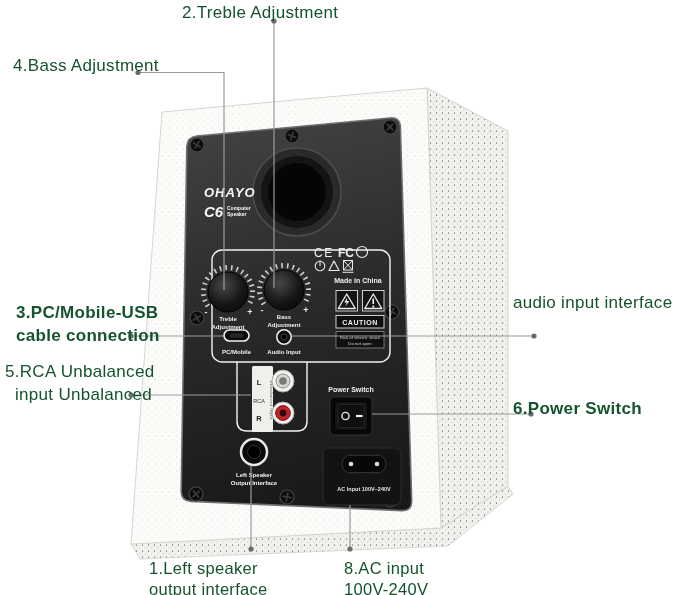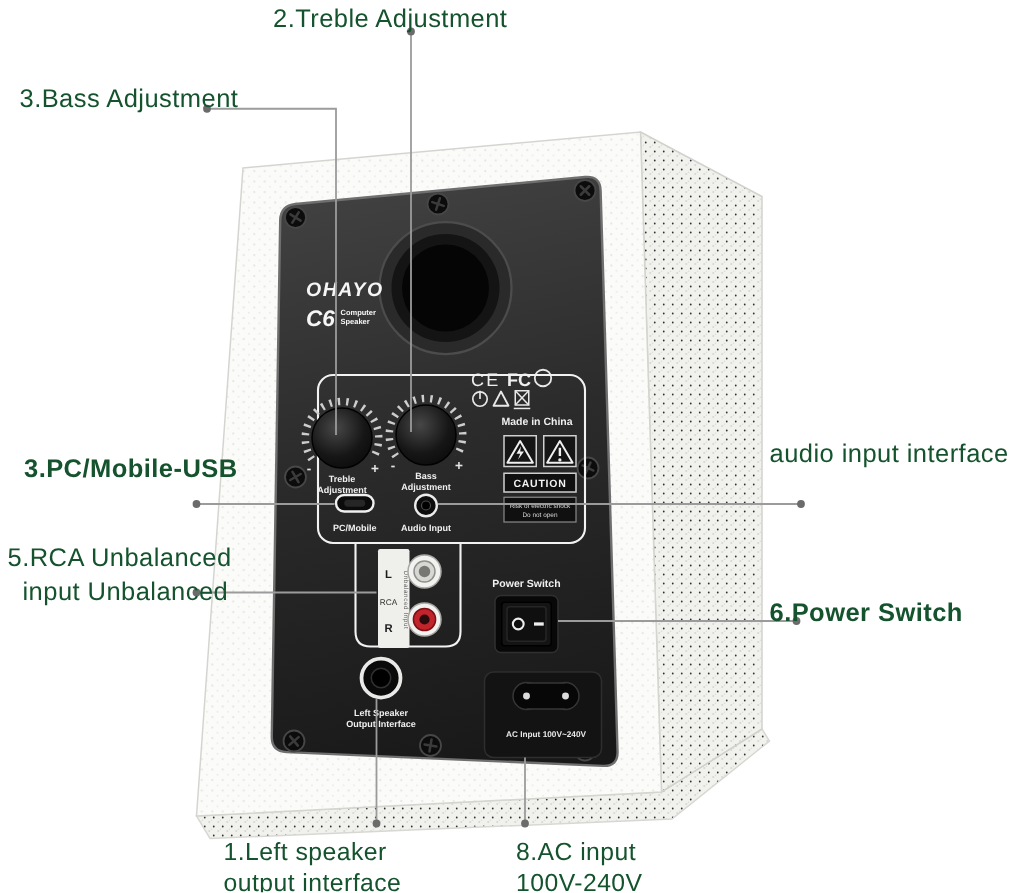--- a/index.html
+++ b/index.html
@@ -252,27 +252,28 @@
     <circle cx="131" cy="336" r="2.6"></circle>
     <circle cx="534" cy="336" r="2.6"></circle>
     <circle cx="131" cy="395" r="2.6"></circle>
     <circle cx="531" cy="414" r="2.6"></circle>
     <circle cx="251" cy="549" r="2.6"></circle>
     <circle cx="350" cy="549" r="2.6"></circle>
   </g>
 </svg>
 
 <div class="ann" style="left:13px;top:54px;">
-  <span class="ln">3.Bass Adjustment</span>
+  <span class="ln">4.Bass Adjustment</span>
 </div>
 <div class="ann" style="left:182px;top:1px;">
   <span class="ln">2.Treble Adjustment</span>
 </div>
 <div class="ann" style="left:16px;top:301px;font-weight:bold;">
   <span class="ln">3.PC/Mobile-USB</span>
+  <span class="ln">cable connection</span>
 </div>
 <div class="ann" style="left:513px;top:291px;">
   <span class="ln">audio input interface</span>
 </div>
 <div class="ann" style="left:5px;top:360px;">
   <span class="ln">5.RCA Unbalanced</span>
   <span class="ln indent">input Unbalanced</span>
 </div>
 <div class="ann" style="left:513px;top:397px;font-weight:bold;">
   <span class="ln">6.Power Switch</span>

